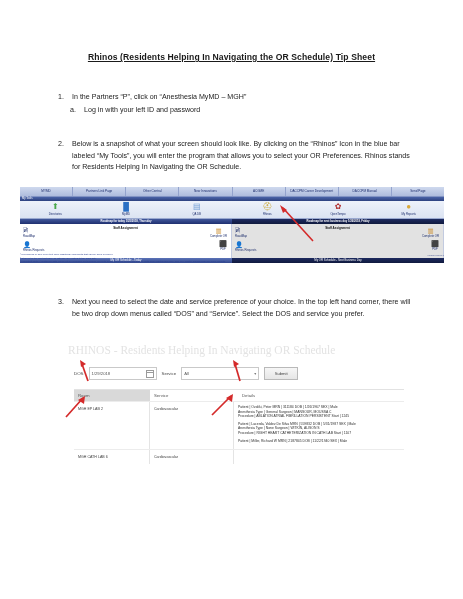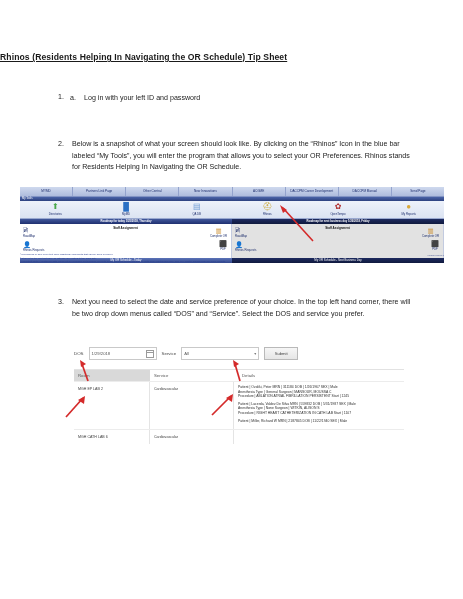--- a/index.html
+++ b/index.html
@@ -2,21 +2,21 @@
 <html><head>
 <meta charset="utf-8">
 <style>
   html,body{margin:0;padding:0;background:#ffffff;}
   body{width:463px;height:599px;position:relative;overflow:hidden;
        font-family:"Liberation Sans",sans-serif;color:#1a1a1a;}
 
   .page{position:absolute;inset:0;background:#fff;}
 
   
-  .doc-title{position:absolute;left:0;right:0;top:52px;text-align:left;
+  .doc-title{position:absolute;left:0;right:0;top:52px;text-align:center;
     font-size:8.6px;font-weight:bold;text-decoration:underline;letter-spacing:.1px;}
 
   
   .item{position:absolute;font-size:7.1px;line-height:11.6px;color:#222;}
   .item .num{position:absolute;left:0;top:0;width:14px;}
   .item .body{margin-left:14px;}
   .sub{margin-left:26px;position:relative;margin-top:1px;}
   .sub .slab{position:absolute;left:-14px;top:0;}
 
   #item1{left:58px;top:92px;width:360px;}
@@ -116,20 +116,21 @@
 </style>
 </head>
 <body>
 
 <div class="page">
 
   <div class="doc-title">Rhinos (Residents Helping In Navigating the OR Schedule) Tip Sheet</div>
 
   <div class="item" id="item1">
     <span class="num">1.</span>
+    <div class="body">In the Partners “P”, click on “Anesthesia MyMD – MGH”</div>
     <div class="sub">
       <span class="slab">a.</span>
       <span>Log in with your left ID and password</span>
     </div>
   </div>
 
   <div class="item" id="item2">
     <span class="num">2.</span>
     <div class="body">Below is a snapshot of what your screen should look like.  By clicking on the “Rhinos” Icon in the blue bar labeled “My Tools”, you will enter the program that allows you to select your OR Preferences.  Rhinos stands for Residents Helping In Navigating the OR Schedule.</div>
   </div>
@@ -240,20 +241,21 @@
     <div class="ver">Version 2013.1</div>
   </div>
 
   <div class="item" id="item3">
     <span class="num">3.</span>
     <div class="body">Next you need to select the date and service preference of your choice.  In the top left hand corner, there will be two drop down menus called “DOS” and “Service”.  Select the DOS and service you prefer.</div>
   </div>
 
   <div class="shot2">
 
+    <div class="rh-title">RHINOS - Residents Helping In Navigating OR Schedule</div>
 
     <div class="rh-filter">
       <span class="rh-lab">DOS</span>
       <div class="rh-date">
         <span>1/29/2018</span>
         <span class="cal-ic"></span>
       </div>
       <span class="rh-lab">Service</span>
       <div class="rh-sel">
         <span>All</span>

